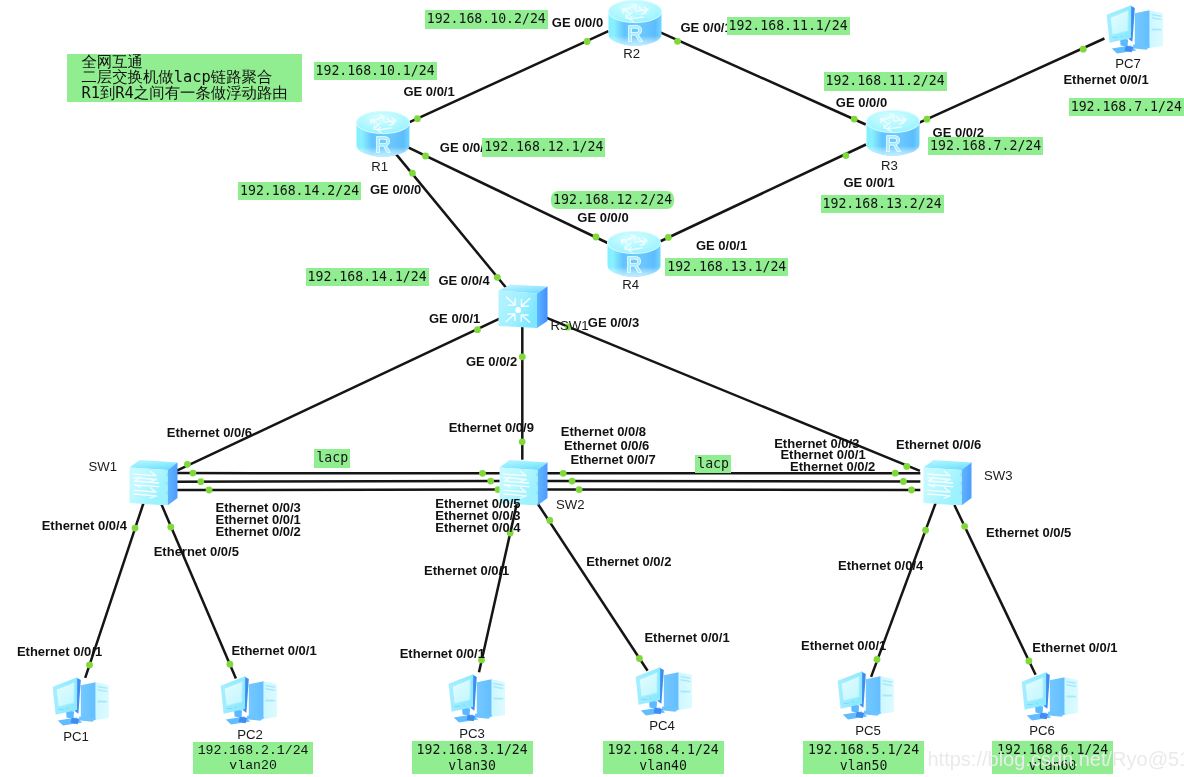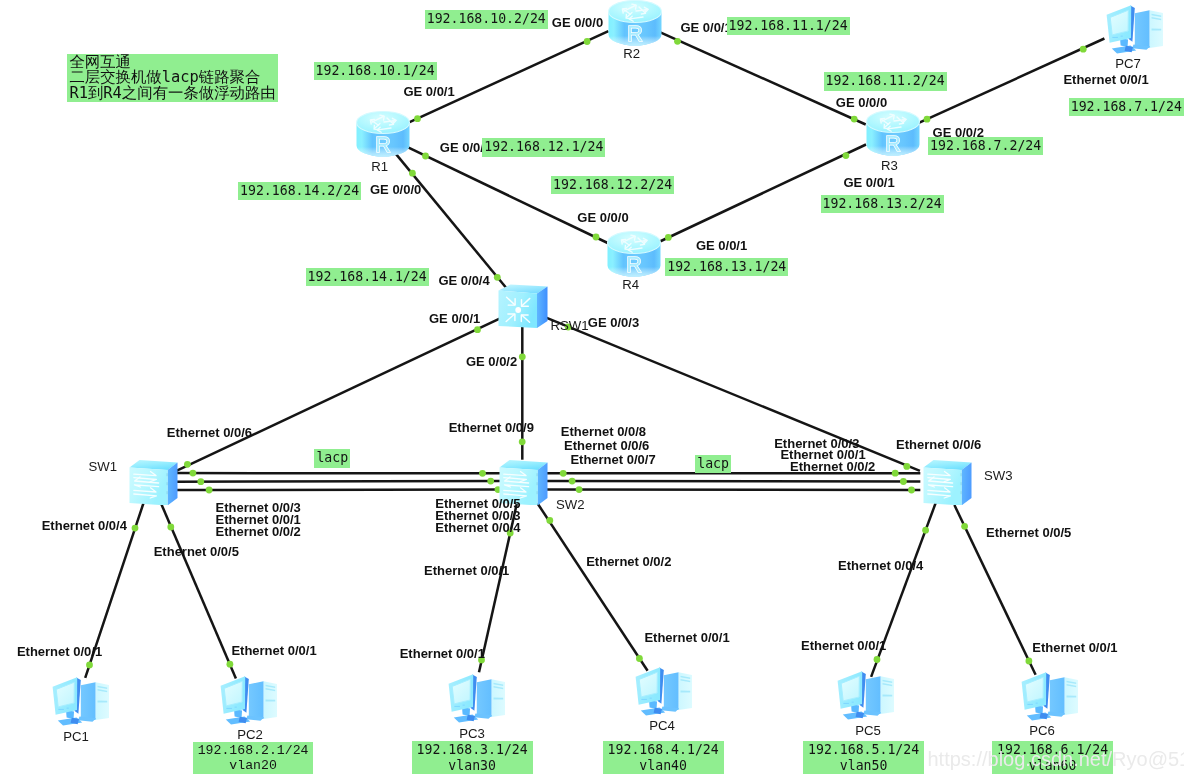--- a/index.html
+++ b/index.html
@@ -11,21 +11,21 @@
 .dev-name{position:absolute;font-family:"Liberation Sans",sans-serif;font-size:13.2px;
   color:#1a1a1a;white-space:nowrap;line-height:15px;}
 .iface{position:absolute;font-family:Liberation Sans, sans-serif;font-size:13px;
   font-weight:bold;color:#111;white-space:nowrap;line-height:13px;}
 .ipbox{position:absolute;background:#90ee90;font-family:"DejaVu Sans Mono",monospace;
   font-size:13.2px;color:#141414;white-space:pre;line-height:18.3px;padding:0 2px;}
 .pcip{white-space:normal;padding:1px 5px 1px 5px;line-height:15.2px;}
 .pcip-addr{white-space:pre;}
 .pcip-vlan{white-space:pre;text-align:center;}
 .notebox{position:absolute;background:#90ee90;font-family:"DejaVu Sans Mono",monospace;
-  font-size:15.4px;color:#111;line-height:15.5px;padding:1px 2px;}
+  font-size:15.4px;color:#111;line-height:15.5px;padding:1px 14px;}
 .notebox>div{white-space:pre;}
 .wm{position:absolute;color:#eaeaea;font-size:20px;white-space:nowrap;line-height:17px;
   font-family:"Liberation Sans",sans-serif;}
 
 </style></head><body>
 
 <div id="canvas">
 <svg id="wires" width="1184" height="777">
 <polyline points="405.2,124.2 608.4,31.1" fill="none" stroke="#151515" stroke-width="2.5"></polyline>
 <polyline points="657,30.9 865.7,124.5" fill="none" stroke="#151515" stroke-width="2.5"></polyline>
@@ -853,21 +853,21 @@
 <div class="iface" style="left:644.4px;top:631px;">Ethernet 0/0/1</div>
 <div class="iface" style="left:801px;top:639.3px;">Ethernet 0/0/1</div>
 <div class="iface" style="left:1032.3px;top:641.2px;">Ethernet 0/0/1</div>
 <div class="ipbox" style="left:424.7px;top:10.3px;">192.168.10.2/24</div>
 <div class="ipbox" style="left:313.5px;top:61.5px;">192.168.10.1/24</div>
 <div class="ipbox" style="left:726.5px;top:17.1px;">192.168.11.1/24</div>
 <div class="ipbox" style="left:823.5px;top:72.3px;">192.168.11.2/24</div>
 <div class="ipbox" style="left:1068.7px;top:98px;">192.168.7.1/24</div>
 <div class="ipbox" style="left:928.1px;top:137.2px;">192.168.7.2/24</div>
 <div class="ipbox" style="left:482.3px;top:138.3px;">192.168.12.1/24</div>
-<div class="ipbox" style="left:551px;top:176px;">192.168.12.2/24</div>
+<div class="ipbox" style="left:551px;top:191px;border-radius:7px;">192.168.12.2/24</div>
 <div class="ipbox" style="left:665.2px;top:257.5px;">192.168.13.1/24</div>
 <div class="ipbox" style="left:820.5px;top:194.5px;">192.168.13.2/24</div>
 <div class="ipbox" style="left:305.6px;top:267.6px;">192.168.14.1/24</div>
 <div class="ipbox" style="left:238px;top:181.6px;">192.168.14.2/24</div>
 <div class="ipbox" style="left:314.4px;top:449.4px;">lacp</div>
 <div class="ipbox" style="left:695.2px;top:454.6px;">lacp</div>
 <div class="ipbox pcip" style="left:192.7px;top:741.9px;font-family:Liberation Mono, monospace;">
       <div class="pcip-addr">192.168.2.1/24</div>
       <div class="pcip-vlan">vlan20</div>
     </div>

